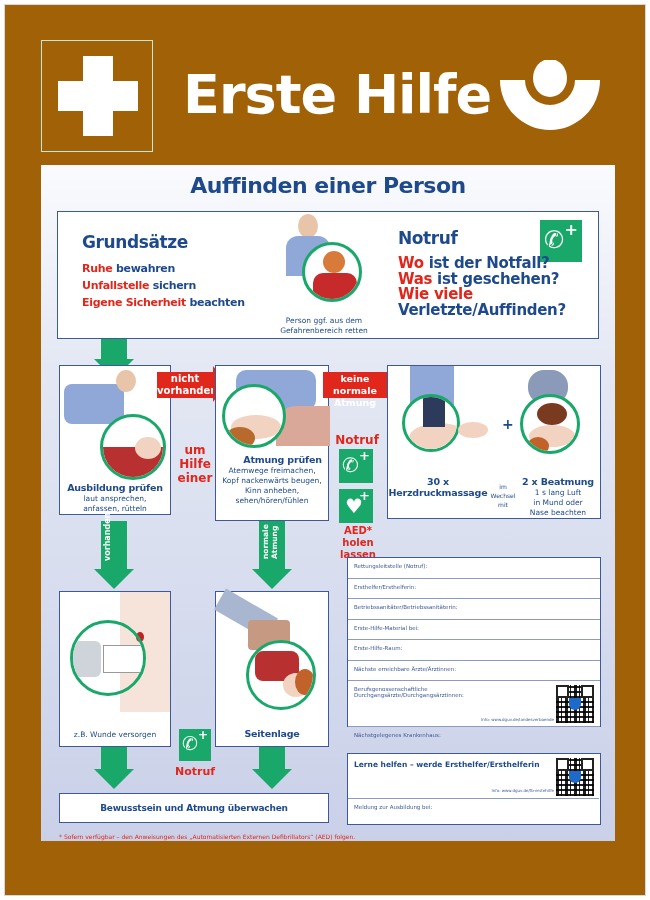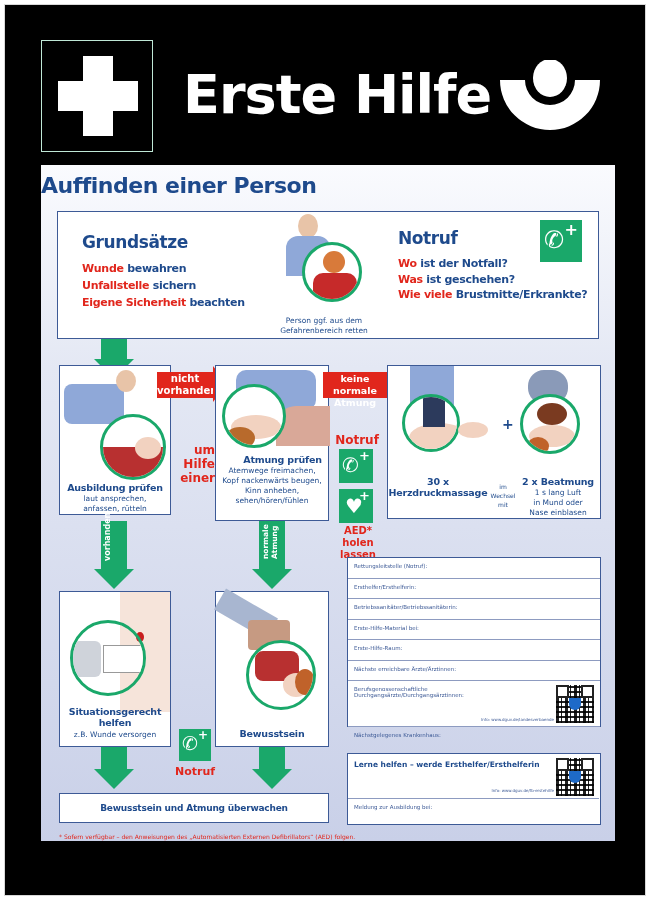--- a/index.html
+++ b/index.html
@@ -1,25 +1,25 @@
 <!DOCTYPE html>
 <html><head>
 <meta charset="utf-8">
 <style>
 *{box-sizing:border-box;margin:0;padding:0}
 html,body{width:650px;height:900px;overflow:hidden;background:#fff}
 body{font-family:"DejaVu Sans",sans-serif;position:relative}
-.poster{position:absolute;left:4px;top:4px;width:642px;height:892px;background:#000000;border:1px solid #d8d8d8}
+.poster{position:absolute;left:4px;top:4px;width:642px;height:892px;background:#a16207;border:1px solid #d8d8d8}
 .logo-box{position:absolute;left:36px;top:35px;width:112px;height:112px;border:1.5px solid #bfe8d6}
 .cross-v{position:absolute;left:41px;top:15px;width:30px;height:80px;background:#fff}
 .cross-h{position:absolute;left:16px;top:40px;width:80px;height:30px;background:#fff}
 .title{position:absolute;left:178px;top:55px;font-family:"DejaVu Sans",sans-serif;font-weight:bold;font-size:54px;color:#fff;letter-spacing:-1px;line-height:70px}
 .dguv-logo{position:absolute;left:490px;top:55px;width:110px;height:80px}
 .panel{position:absolute;left:36px;top:160px;width:574px;height:676px;background:linear-gradient(#fafbfe 0%,#e4e8f4 30%,#c9d0e8 100%)}
-.h-main{position:absolute;left:0;width:574px;top:8px;text-align:left;font-weight:bold;font-size:22px;color:#1e4a8c;font-family:"DejaVu Sans",sans-serif;letter-spacing:-0.5px}
+.h-main{position:absolute;left:0;width:574px;top:8px;text-align:center;font-weight:bold;font-size:22px;color:#1e4a8c;font-family:"DejaVu Sans",sans-serif;letter-spacing:-0.5px}
 .box{position:absolute;background:#fff;border:1.5px solid #3d5a96}
 .blue{color:#1e4a8c}.red{color:#e1261c}
 .grund{left:16px;top:46px;width:542px;height:128px}
 .h2{font-weight:bold;font-size:17px;color:#1e4a8c;letter-spacing:-0.4px}
 .lines{font-weight:bold;font-size:11px;line-height:17px;letter-spacing:-0.3px}
 .circle{position:absolute;border:3px solid #1aa86a;border-radius:50%;background:#fff;overflow:hidden}
 .caption{font-size:7.5px;color:#1e4a8c;text-align:center;line-height:10px}
 .green-sign{position:absolute;background:#1aa86a;color:#fff}
 .arrow-down{position:absolute;width:0;height:0;border-left:20px solid transparent;border-right:20px solid transparent;border-top:20px solid #1aa86a}
 .shaft{position:absolute;background:#1aa86a}
@@ -50,21 +50,21 @@
     <path d="M5 20 H30 A25 25 0 0 0 80 20 H105 A50 50 0 0 1 5 20 Z" fill="#fff"></path>
     <ellipse cx="55" cy="18" rx="17" ry="19" fill="#fff"></ellipse>
   </svg>
 
   <div class="panel">
     <div class="h-main">Auffinden einer Person</div>
 
     <div class="box grund">
       <div class="h2" style="position:absolute;left:24px;top:20px">Grundsätze</div>
       <div class="lines" style="position:absolute;left:24px;top:48px">
-        <div><span class="red">Wunde</span><span class="blue"> bewahren</span></div>
+        <div><span class="red">Ruhe</span><span class="blue"> bewahren</span></div>
         <div><span class="red">Unfallstelle</span><span class="blue"> sichern</span></div>
         <div><span class="red">Eigene Sicherheit</span><span class="blue"> beachten</span></div>
       </div>
 
       <div class="illus" style="left:222px;top:0;width:80px;height:100px">
         <div style="position:absolute;left:18px;top:2px;width:20px;height:24px;border-radius:50%;background:#e8c4a8"></div>
         <div style="position:absolute;left:6px;top:24px;width:44px;height:40px;border-radius:12px 12px 0 0;background:#8fa8d8"></div>
         <div class="circle" style="left:22px;top:30px;width:60px;height:60px">
           <div style="position:absolute;left:18px;top:6px;width:22px;height:22px;border-radius:50%;background:#d87a3a"></div>
           <div style="position:absolute;left:8px;top:28px;width:44px;height:30px;border-radius:10px 10px 0 0;background:#c62a2a"></div>
@@ -72,24 +72,24 @@
       </div>
       <div class="caption" style="position:absolute;left:222px;top:104px;width:88px">
         <div>Person ggf. aus dem</div>
         <div>Gefahrenbereich retten</div>
       </div>
       <div class="h2" style="position:absolute;left:340px;top:16px">Notruf</div>
       <div class="green-sign" style="left:482px;top:8px;width:42px;height:42px">
         <span style="position:absolute;left:4px;top:6px;font-size:24px">✆</span>
         <span style="position:absolute;right:4px;top:0;font-size:16px;font-weight:bold">+</span>
       </div>
-      <div class="lines" style="position:absolute;left:340px;top:44px;font-size:11px;line-height:15.5px">
+      <div class="lines" style="position:absolute;left:340px;top:44px;font-size:15px;line-height:15.5px">
         <div><span class="red">Wo</span><span class="blue"> ist der Notfall?</span></div>
         <div><span class="red">Was</span><span class="blue"> ist geschehen?</span></div>
-        <div><span class="red">Wie viele</span><span class="blue"> Brustmitte/Erkrankte?</span></div>
+        <div><span class="red">Wie viele</span><span class="blue"> Verletzte/Auffinden?</span></div>
       </div>
     </div>
 
     <div class="shaft" style="left:60px;top:174px;width:26px;height:20px"></div>
     <div class="arrow-down" style="left:53px;top:194px"></div>
 
     <div class="box" style="left:18px;top:200px;width:112px;height:150px">
       <div style="position:absolute;left:4px;top:18px;width:60px;height:40px;background:#8fa8d8;border-radius:8px"></div>
       <div style="position:absolute;left:56px;top:4px;width:20px;height:22px;border-radius:50%;background:#e8c4a8"></div>
       <div class="circle" style="left:40px;top:48px;width:66px;height:66px">
@@ -101,21 +101,21 @@
         <div>laut ansprechen,</div>
           <div>anfassen, rütteln</div>
       </div>
     </div>
 
     <div class="red-arrow" style="left:116px;top:207px;width:56px;height:26px;padding-top:1px">
       <div>nicht</div>
         <div>vorhanden</div>
     </div>
 
-    <div style="position:absolute;left:134px;top:278px;width:40px;text-align:right;font-weight:bold;font-size:12px;line-height:14px;color:#e1261c">
+    <div style="position:absolute;left:134px;top:278px;width:40px;text-align:center;font-weight:bold;font-size:12px;line-height:14px;color:#e1261c">
       <div>um</div>
         <div>Hilfe</div>
         <div>einer</div>
     </div>
 
     <div class="box" style="left:174px;top:200px;width:114px;height:156px">
       <div style="position:absolute;left:20px;top:4px;width:80px;height:40px;background:#8fa8d8;border-radius:10px"></div>
       <div style="position:absolute;left:60px;top:40px;width:54px;height:40px;background:#d9a898;border-radius:20px 0 0 0"></div>
       <div class="circle" style="left:6px;top:18px;width:64px;height:64px">
         <div style="position:absolute;left:6px;top:28px;width:50px;height:24px;border-radius:50%;background:#f2d2c0"></div>
@@ -166,21 +166,21 @@
       <div class="step-title" style="position:absolute;left:0;top:110px;width:100px;font-size:9.5px">30 x Herzdruckmassage</div>
       <div class="step-sub" style="position:absolute;left:102px;top:116px;width:26px;font-size:6px;line-height:9px">
         <div>im</div>
           <div>Wechsel</div>
           <div>mit</div>
       </div>
       <div class="step-title" style="position:absolute;left:128px;top:110px;width:84px">2 x Beatmung</div>
       <div class="step-sub" style="position:absolute;left:128px;top:122px;width:84px">
         <div>1 s lang Luft</div>
           <div>in Mund oder</div>
-          <div>Nase einblasen</div>
+          <div>Nase beachten</div>
       </div>
     </div>
 
     <div class="shaft" style="left:60px;top:356px;width:26px;height:48px">
       <div style="position:absolute;left:2px;top:40px;transform:rotate(-90deg);transform-origin:left top;color:#fff;font-size:8px;font-weight:bold;white-space:nowrap">vorhanden</div>
     </div>
     <div class="arrow-down" style="left:53px;top:404px"></div>
 
     <div class="shaft" style="left:218px;top:356px;width:26px;height:48px">
       <div style="position:absolute;left:2px;top:38px;transform:rotate(-90deg);transform-origin:left top;color:#fff;font-size:7.5px;font-weight:bold;line-height:9px;white-space:nowrap">
@@ -189,37 +189,33 @@
       </div>
     </div>
     <div class="arrow-down" style="left:211px;top:404px"></div>
 
     <div class="box" style="left:18px;top:426px;width:112px;height:156px">
       <div style="position:absolute;left:60px;top:0;width:50px;height:120px;background:#f6e4da"></div>
       <div style="position:absolute;left:76px;top:40px;width:8px;height:10px;border-radius:50%;background:#c81e1e"></div>
       <div class="circle" style="left:10px;top:28px;width:76px;height:76px;background:transparent">
         <div style="position:absolute;left:0;top:18px;width:28px;height:36px;background:#cfd3da;border-radius:6px"></div>
         <div style="position:absolute;left:30px;top:22px;width:44px;height:28px;background:#fff;border:1px solid #999"></div>
-      </div>
-      <div class="step-title" style="position:absolute;left:0;top:114px;width:110px;line-height:11px">
-        <div>Situationsgerecht</div>
-          <div>helfen</div>
       </div>
       <div class="step-sub" style="position:absolute;left:0;top:138px;width:110px">z.B. Wunde versorgen</div>
     </div>
 
     <div class="box" style="left:174px;top:426px;width:114px;height:156px">
       <div style="position:absolute;left:0;top:10px;width:60px;height:24px;background:#a8b6d0;transform:rotate(30deg)"></div>
       <div style="position:absolute;left:32px;top:28px;width:42px;height:30px;background:#c69a82;border-radius:4px"></div>
       <div class="circle" style="left:30px;top:48px;width:70px;height:70px">
         <div style="position:absolute;left:6px;top:8px;width:44px;height:30px;background:#b83030;border-radius:8px"></div>
         <div style="position:absolute;left:34px;top:30px;width:26px;height:24px;border-radius:50%;background:#f2d2c0"></div>
         <div style="position:absolute;left:46px;top:26px;width:20px;height:26px;border-radius:50%;background:#c0622a"></div>
       </div>
-      <div class="step-title" style="position:absolute;left:0;top:136px;width:112px">Bewusstsein</div>
+      <div class="step-title" style="position:absolute;left:0;top:136px;width:112px">Seitenlage</div>
     </div>
 
     <div class="shaft" style="left:60px;top:582px;width:26px;height:22px"></div>
     <div class="arrow-down" style="left:53px;top:604px"></div>
     <div class="shaft" style="left:218px;top:582px;width:26px;height:22px"></div>
     <div class="arrow-down" style="left:211px;top:604px"></div>
 
     <div class="green-sign" style="left:138px;top:564px;width:32px;height:32px">
       <span style="position:absolute;left:3px;top:3px;font-size:19px">✆</span>
         <span style="position:absolute;right:3px;top:-1px;font-weight:bold;font-size:12px">+</span>

